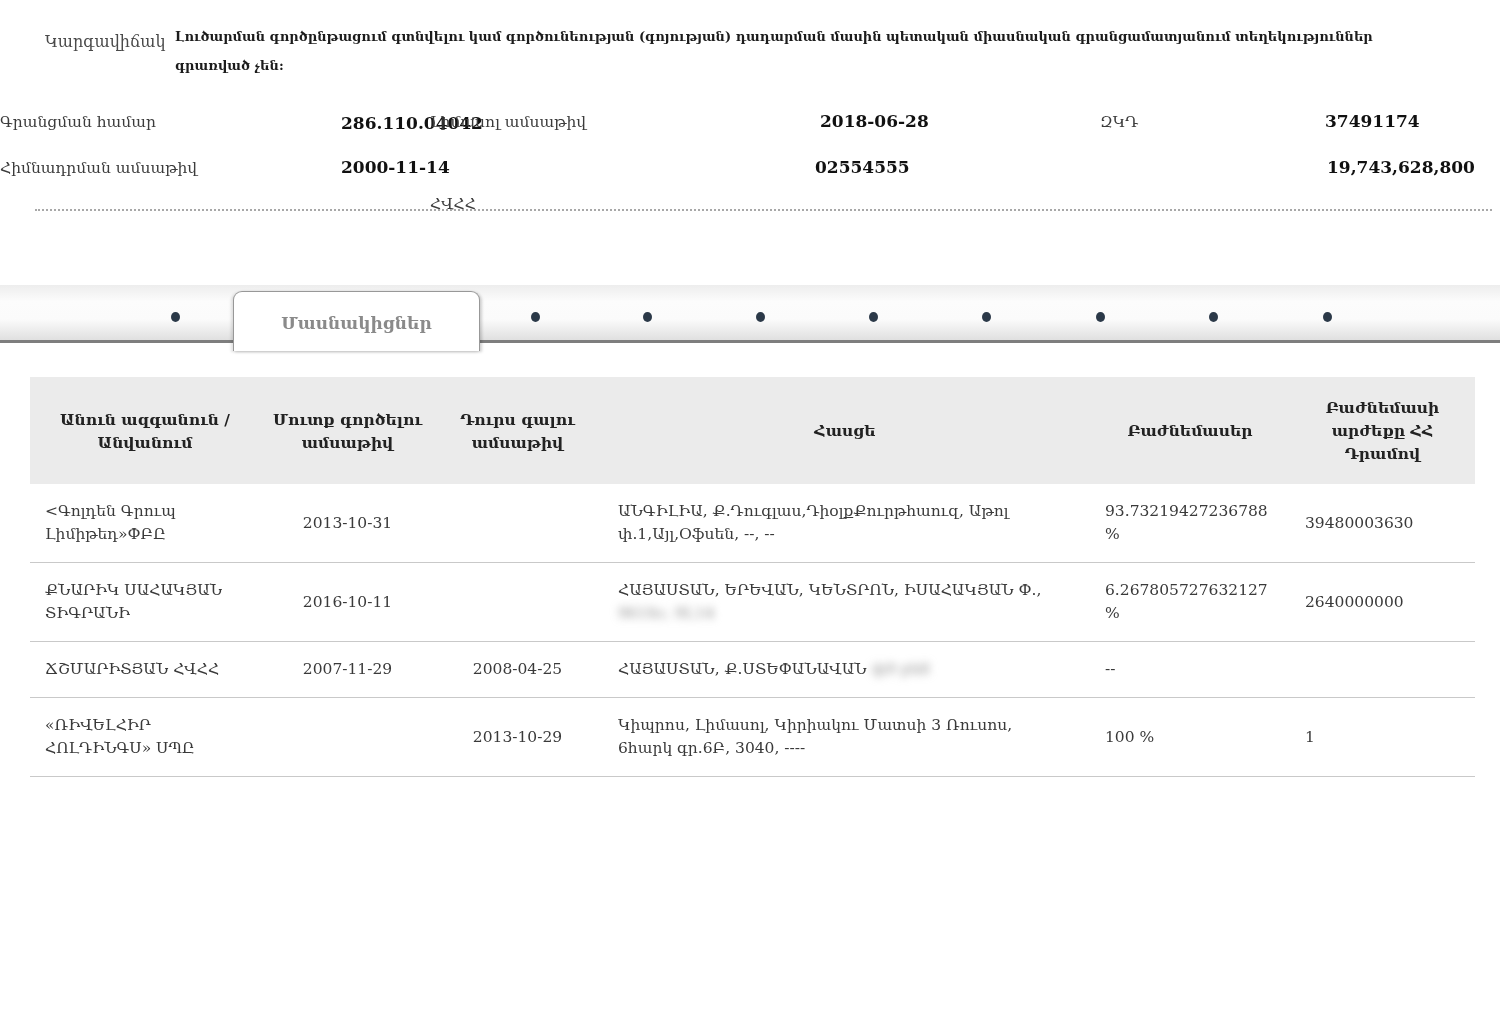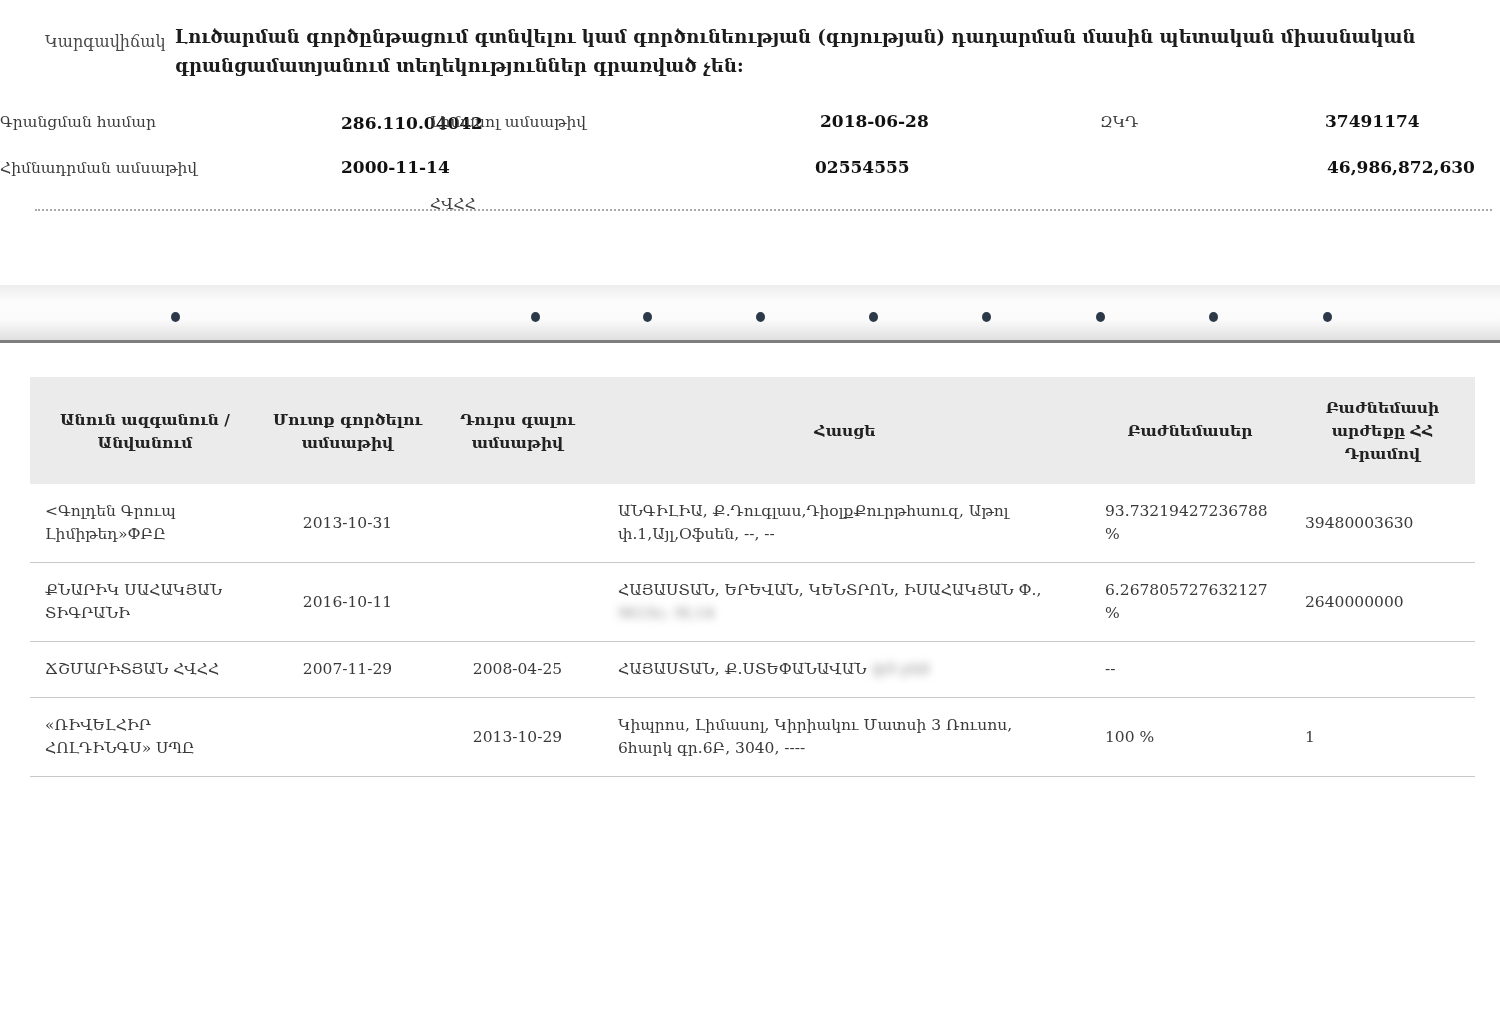--- a/index.html
+++ b/index.html
@@ -7,21 +7,21 @@
   body {
     width:1500px; height:1032px; position:relative; overflow:hidden;
     font-family:"DejaVu Serif","DejaVu Sans",serif;
     color:#3a3a3a;
   }
 
   
   .top { position:absolute; left:0; top:0; width:1500px; height:210px; }
   .status-label { position:absolute; left:45px; top:32px; font-size:16px; color:#4a4a4a; }
   .status-text  { position:absolute; left:175px; top:22px; width:1265px;
-                  font-size:18px; font-weight:bold; color:#1c1c1c; line-height:29px; }
+                  font-size:13px; font-weight:bold; color:#1c1c1c; line-height:29px; }
 
   .flabel { position:absolute; font-size:15.5px; color:#3c3c3c; text-align:left; white-space:nowrap; }
   .fvalue { position:absolute; font-size:17px; font-weight:bold; color:#111; white-space:nowrap; }
 
   .l-reg   { left:0px;    top:113px; width:330px; }
   .v-reg   { left:341px;  top:113px; }
   .l-rec   { left:430px;  top:113px; width:380px; }
   .v-rec   { left:820px;  top:111px; }
   .l-zkd   { left:1100px; top:113px; width:190px; }
   .v-zkd   { left:1325px; top:111px; }
@@ -82,27 +82,28 @@
   <div class="flabel l-reg">Գրանցման համար</div>
   <div class="fvalue v-reg">286.110.04042</div>
   <div class="flabel l-rec">Լիմասոլ ամսաթիվ</div>
   <div class="fvalue v-rec">2018-06-28</div>
   <div class="flabel l-zkd">ԶԿԴ</div>
   <div class="fvalue v-zkd">37491174</div>
   <div class="flabel l-found">Հիմնադրման ամսաթիվ</div>
   <div class="fvalue v-found">2000-11-14</div>
   <div class="flabel l-hvhh">ՀՎՀՀ</div>
   <div class="fvalue v-hvhh">02554555</div>
-  <div class="fvalue v-cap">46,986,872,630</div>
+  <div class="fvalue v-cap">19,743,628,800</div>
 
   <div class="dotted-sep"></div>
 </div>
 
 <div class="tabstrip">
   <div class="tab-dot d1"></div>
+  <div class="tab-active">Մասնակիցներ</div>
   <div class="tab-dot d2"></div>
   <div class="tab-dot d3"></div>
   <div class="tab-dot d4"></div>
   <div class="tab-dot d5"></div>
   <div class="tab-dot d6"></div>
   <div class="tab-dot d7"></div>
   <div class="tab-dot d8"></div>
   <div class="tab-dot d9"></div>
 </div>
 

